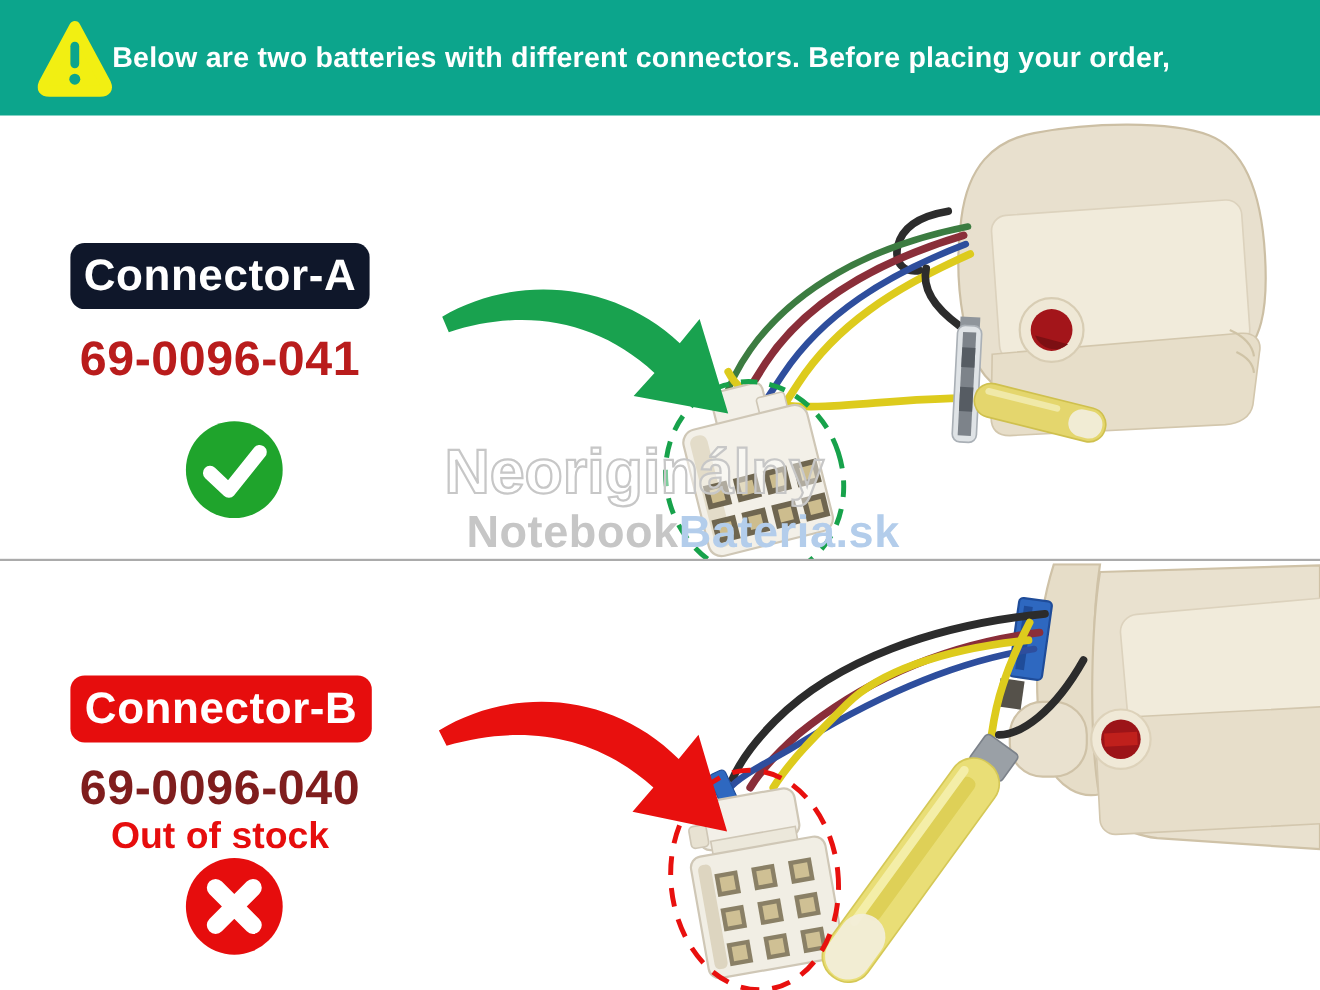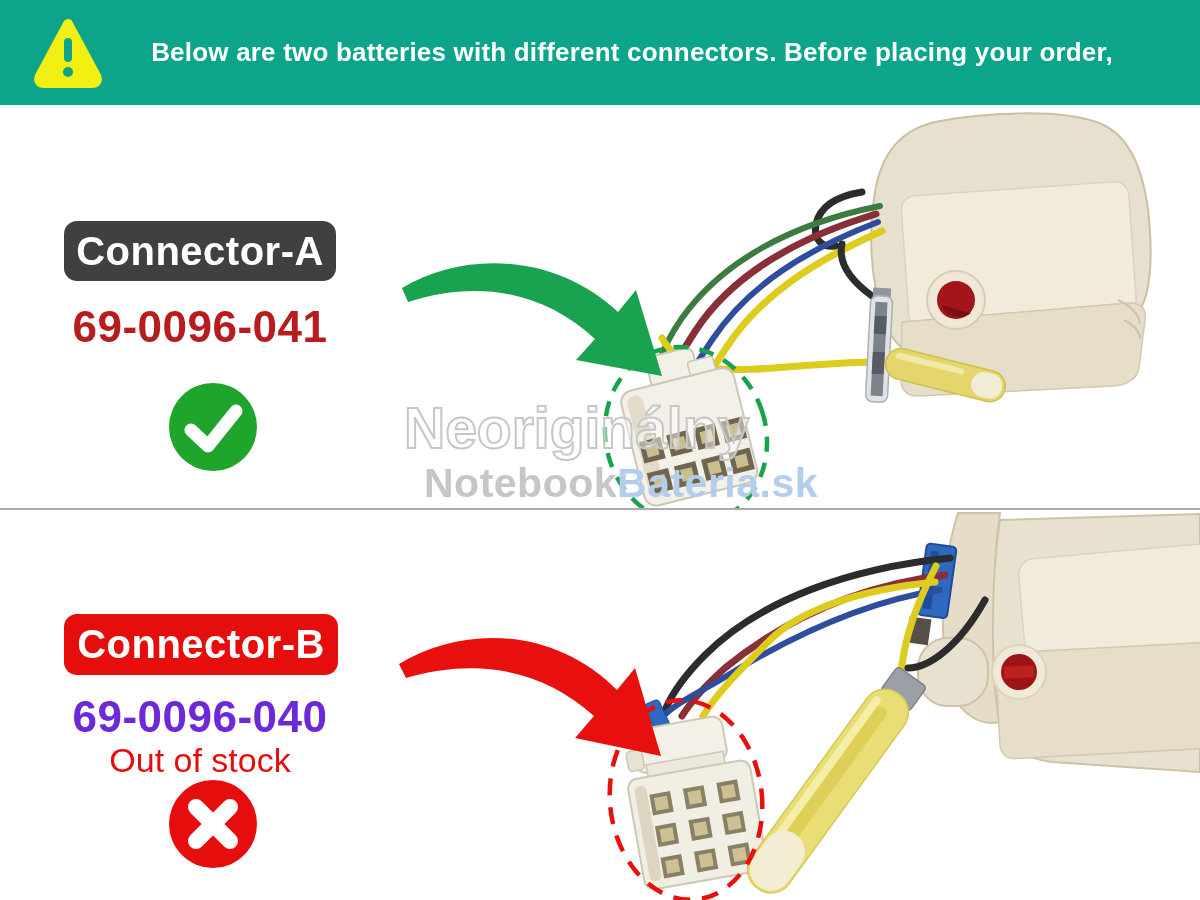--- a/index.html
+++ b/index.html
@@ -7,34 +7,34 @@
     position:relative;width:1200px;height:900px;background:#ffffff;overflow:hidden;
     font-family:"Liberation Sans",sans-serif;
   }
   
   .banner{
     position:absolute;left:0;top:0;width:1200px;height:105px;
     background:#0ca58c;display:flex;align-items:center;
   }
   .banner .warn{flex:0 0 auto;margin-left:34px;}
   .banner-text{
-    flex:1 1 auto;text-align:center;color:#ffffff;font-weight:bold;
+    flex:1 1 auto;color:#ffffff;font-weight:bold;
     font-size:26px;line-height:35px;padding-right:38px;letter-spacing:.2px;
   }
   
   .tag{
     position:absolute;display:flex;align-items:center;justify-content:center;
     color:#fff;font-weight:bold;font-size:40px;border-radius:13px;letter-spacing:.5px;
   }
-  .tag-a{left:64px;top:221px;width:272px;height:60px;background:#404040;}
+  .tag-a{left:64px;top:221px;width:272px;height:60px;background:#0f172a;}
   .tag-b{left:64px;top:614px;width:274px;height:61px;background:#e60d0d;text-align:center;}
   .part{position:absolute;left:40px;width:320px;text-align:center;font-weight:bold;font-size:44px;letter-spacing:.5px;}
   .part-a{top:302px;color:#b91c1c;}
-  .part-b{top:692px;color:#6d28d9;}
-  .stock{position:absolute;left:40px;top:741px;width:320px;text-align:center;font-weight:normal;font-size:34px;color:#e60d0d;}
+  .part-b{top:692px;color:#7f1d1d;}
+  .stock{position:absolute;left:40px;top:741px;width:320px;text-align:center;font-weight:bold;font-size:34px;color:#e60d0d;}
   .badge{position:absolute;left:167px;width:92px;height:92px;}
   .badge-a{top:381px;}
   .badge-b{top:778px;}
   
   .arrow{position:absolute;z-index:5;}
   .arrow-a{left:396px;top:244px;}
   .arrow-b{left:393px;top:616px;}
   .scene{position:absolute;z-index:1;}
   .scene-a{left:380px;top:105px;}
   .scene-b{left:560px;top:512px;}

